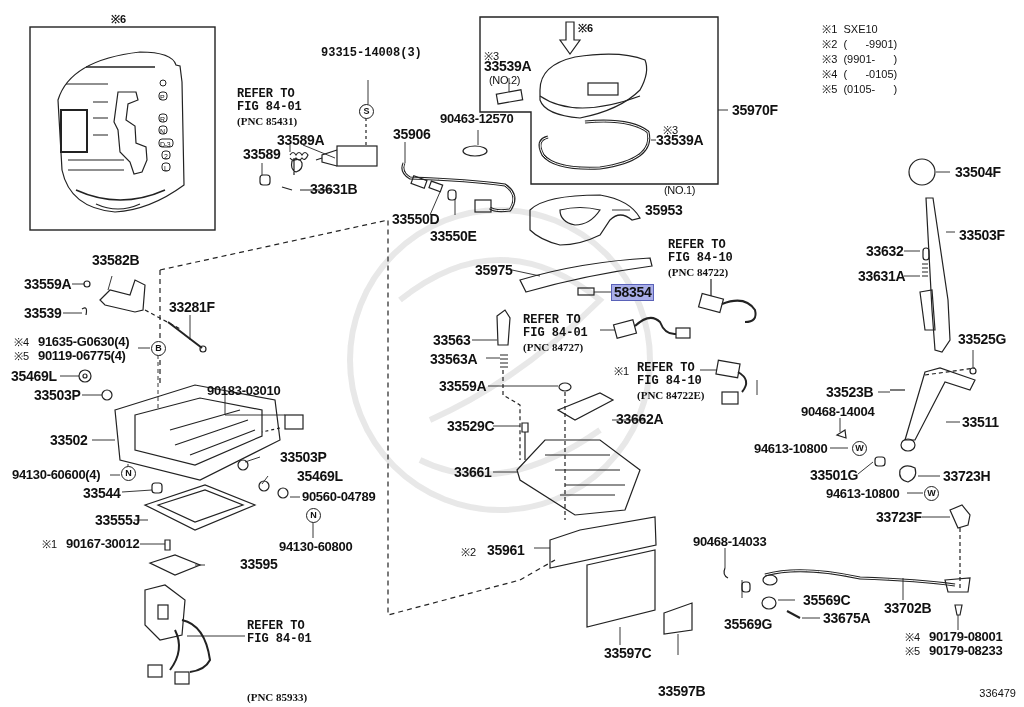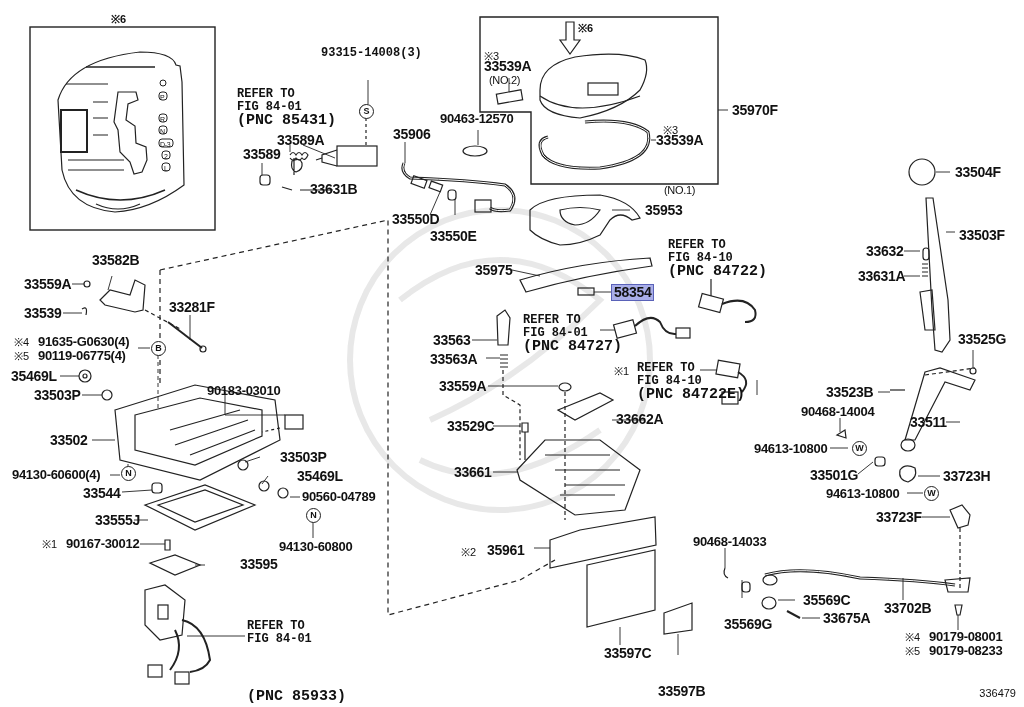--- a/index.html
+++ b/index.html
@@ -4,21 +4,21 @@
 <style>
   html,body{margin:0;padding:0;background:#fff;}
   #canvas{position:relative;width:1024px;height:707px;overflow:hidden;background:#fff;
     font-family:"Liberation Sans",sans-serif;color:#111;}
   svg#art{position:absolute;left:0;top:0;width:1024px;height:707px;}
   .lbl{position:absolute;font-family:"Liberation Sans",sans-serif;font-weight:bold;
     font-size:14px;line-height:15px;white-space:nowrap;color:#111;letter-spacing:-0.3px;}
   .lbl.sm{font-size:13px;line-height:13px;text-align:center;}
   .lbl.xs{font-size:11px;line-height:12px;font-weight:normal;}
   .lbl.mono{font-family:"Liberation Mono",monospace;font-size:12px;line-height:13px;font-weight:bold;letter-spacing:0;}
-  .lbl.monos{font-family:Liberation Mono, monospace;font-size:15px;line-height:12px;font-weight:bold;letter-spacing:0;}
+  .lbl.monos{font-family:Liberation Serif, serif;font-size:11px;line-height:12px;font-weight:bold;letter-spacing:0;}
   .hl{background:#a9aee8;border:1px solid #5a62b8;padding:0 2px;}
   .legend{position:absolute;left:822px;top:22px;font-family:"Liberation Sans",sans-serif;font-size:11px;line-height:15px;font-weight:normal;}
   .legend div{white-space:pre;}
   .figno{position:absolute;right:8px;bottom:8px;font-size:11px;font-family:"Liberation Sans",sans-serif;}
   .sym{position:absolute;width:13px;height:13px;border:1.3px solid #222;border-radius:50%;
     font-family:"Liberation Sans",sans-serif;font-size:9px;font-weight:bold;line-height:13px;text-align:center;background:#fff;}
 </style>
 </head>
 <body>
 
@@ -238,20 +238,27 @@
     <path d="M958 615 L958 630"></path>
     <path d="M840 418 L840 432"></path>
     <path d="M757 380 L757 395"></path>
     <path d="M368 80 L368 104"></path>
     <path d="M303 145 L335 158"></path>
     <path d="M262 163 L262 175"></path>
     <path d="M290 145 L290 152"></path>
   </g>
 </svg>
 
+<div class="legend">
+  <div><span>※1</span>  <span>SXE10</span></div>
+  <div><span>※2</span>  <span>(      -9901)</span></div>
+  <div><span>※3</span>  <span>(9901-      )</span></div>
+  <div><span>※4</span>  <span>(      -0105)</span></div>
+  <div><span>※5</span>  <span>(0105-      )</span></div>
+</div>
 
 <div class="lbl xs" style="left:111px;top:13px;font-weight:bold;">※6</div>
 
 <div class="lbl xs" style="left:160px;top:92px;font-size:7px;">P</div>
 <div class="lbl xs" style="left:160px;top:114px;font-size:7px;">R</div>
 <div class="lbl xs" style="left:160px;top:126px;font-size:7px;">N</div>
 <div class="lbl xs" style="left:160px;top:139px;font-size:7px;">D-3</div>
 <div class="lbl xs" style="left:164px;top:151px;font-size:7px;">2</div>
 <div class="lbl xs" style="left:164px;top:163px;font-size:7px;">L</div>
 
@@ -338,21 +345,21 @@
 <div class="lbl mono" style="left:247px;top:633px;">FIG 84-01</div>
 <div class="lbl monos" style="left:247px;top:647px;margin-top:44px;">(PNC 85933)</div>
 
 <div class="lbl" style="left:955px;top:165px;">33504F</div>
 <div class="lbl" style="left:959px;top:228px;">33503F</div>
 <div class="lbl" style="left:866px;top:244px;">33632</div>
 <div class="lbl" style="left:858px;top:269px;">33631A</div>
 <div class="lbl" style="left:958px;top:332px;">33525G</div>
 <div class="lbl" style="left:826px;top:385px;">33523B</div>
 <div class="lbl sm" style="left:801px;top:405px;">90468-14004</div>
-<div class="lbl" style="left:910px;top:415px;text-align:right;">33511</div>
+<div class="lbl" style="left:962px;top:415px;text-align:right;">33511</div>
 <div class="lbl sm" style="left:754px;top:442px;">94613-10800</div>
 <div class="sym" style="left:852px;top:441px;">W</div>
 <div class="lbl" style="left:810px;top:468px;">33501G</div>
 <div class="lbl" style="left:943px;top:469px;">33723H</div>
 <div class="lbl sm" style="left:826px;top:487px;">94613-10800</div>
 <div class="sym" style="left:924px;top:486px;">W</div>
 <div class="lbl" style="left:876px;top:510px;">33723F</div>
 
 <div class="lbl sm" style="left:693px;top:535px;">90468-14033</div>
 <div class="lbl" style="left:803px;top:593px;">35569C</div>

